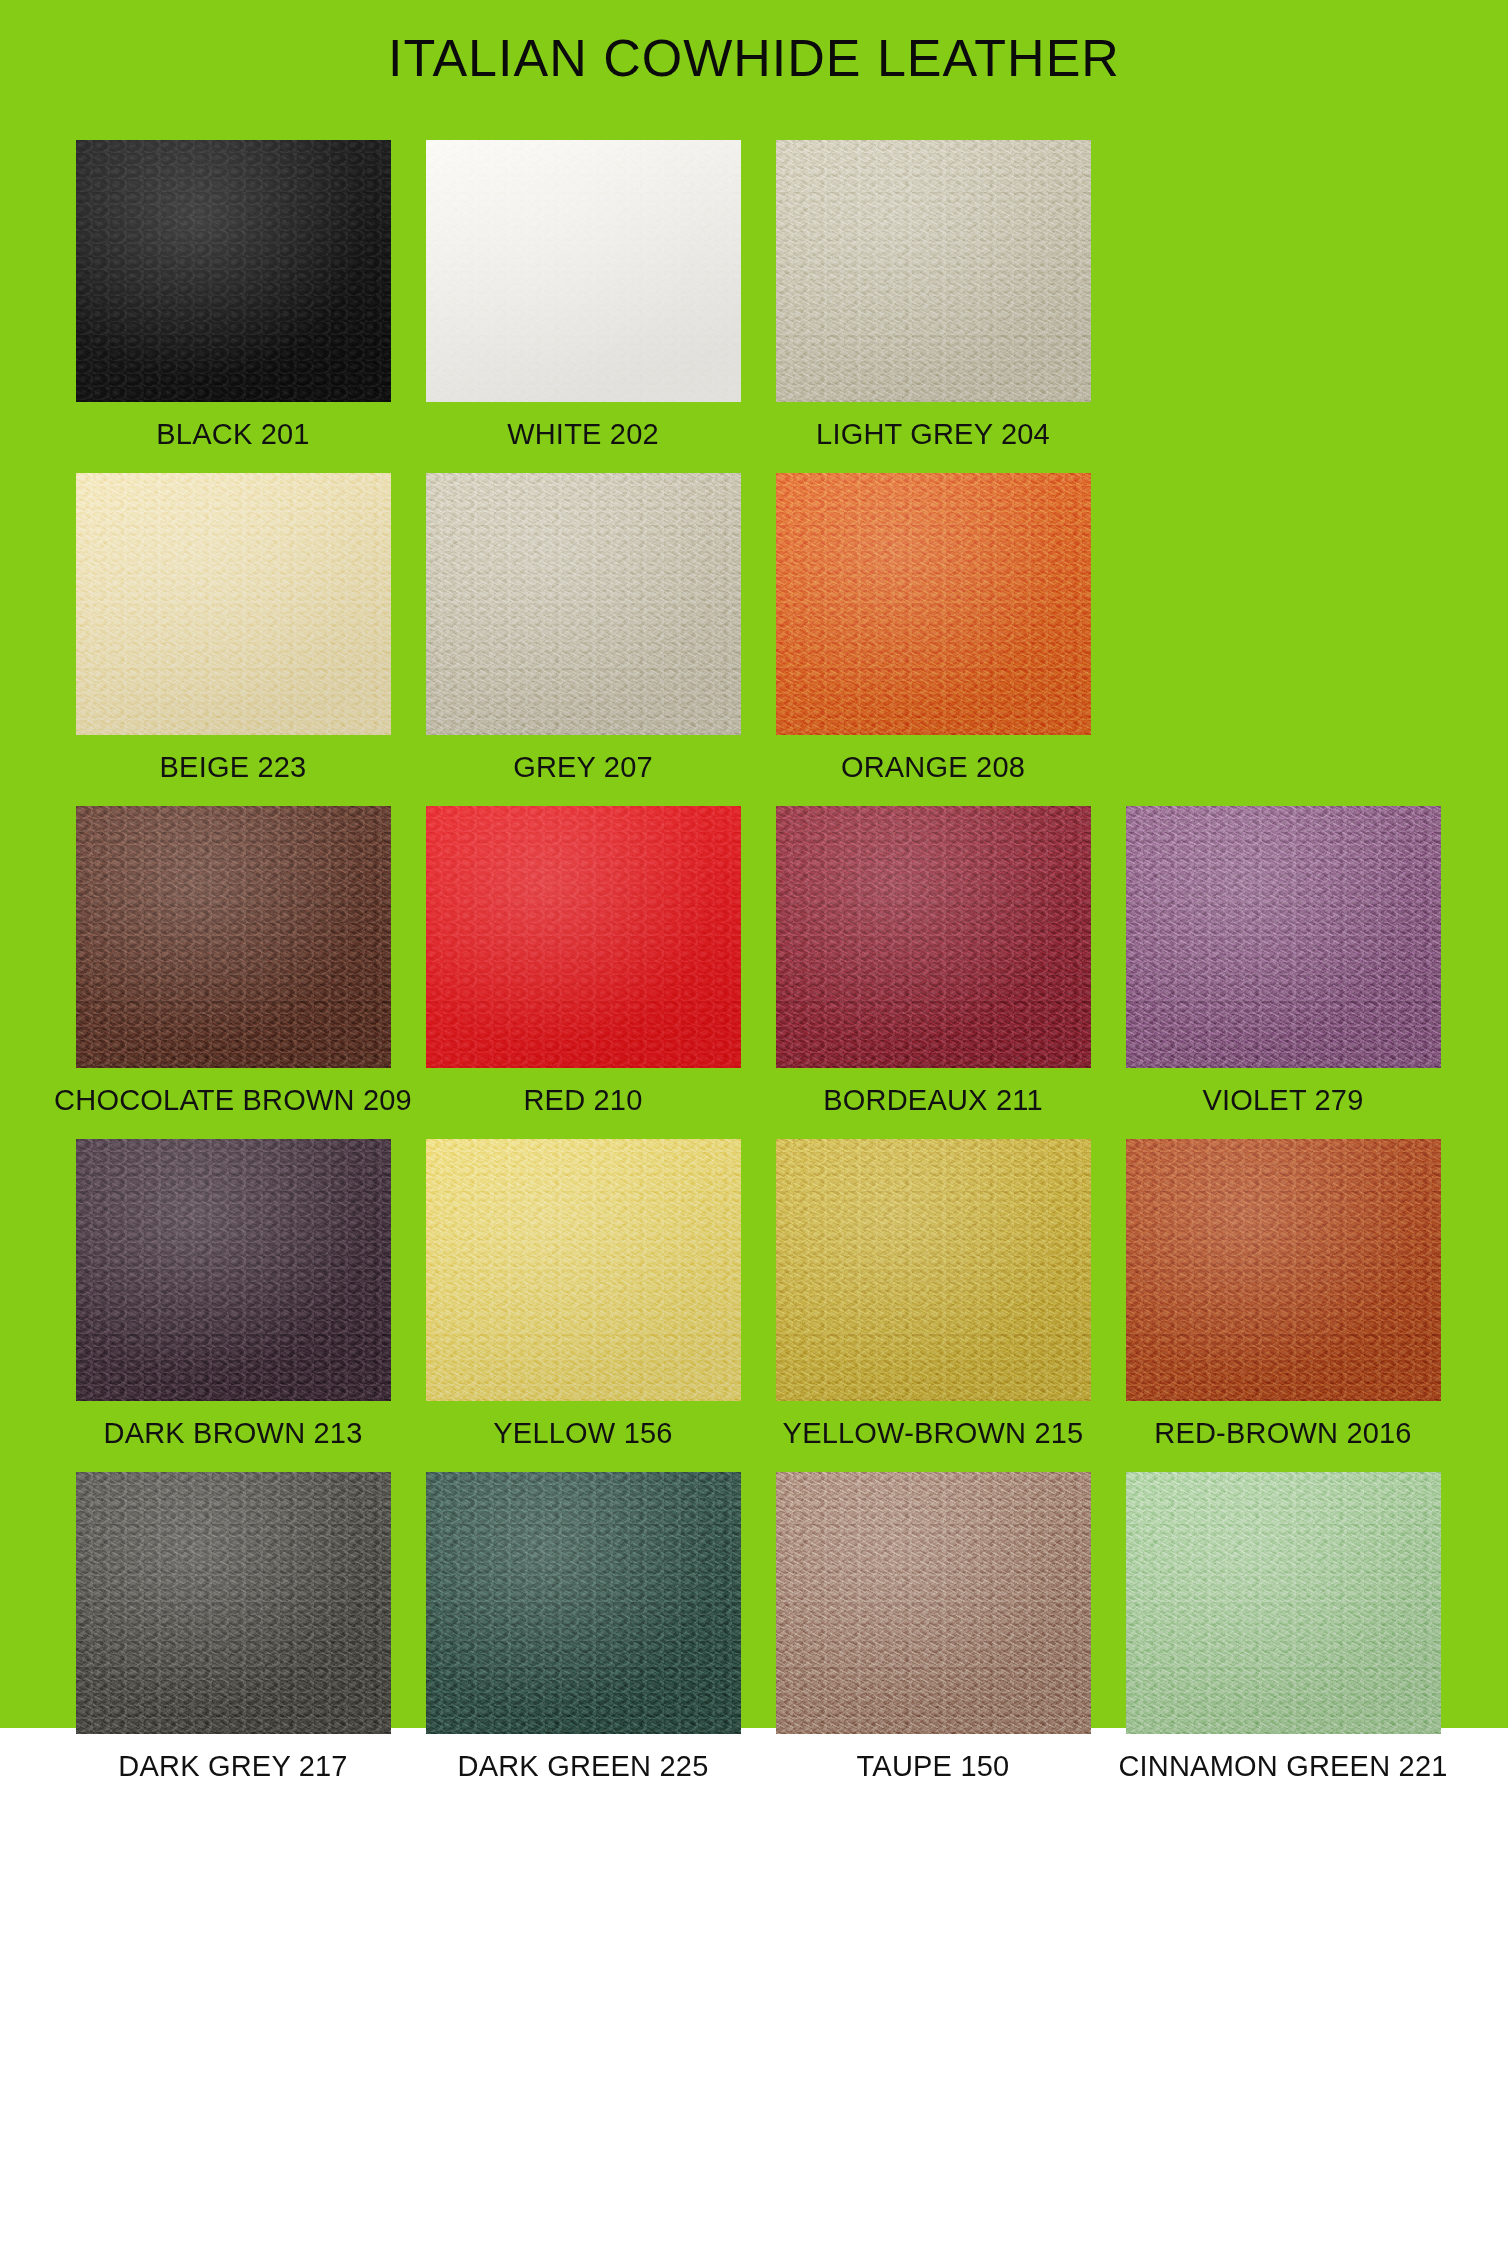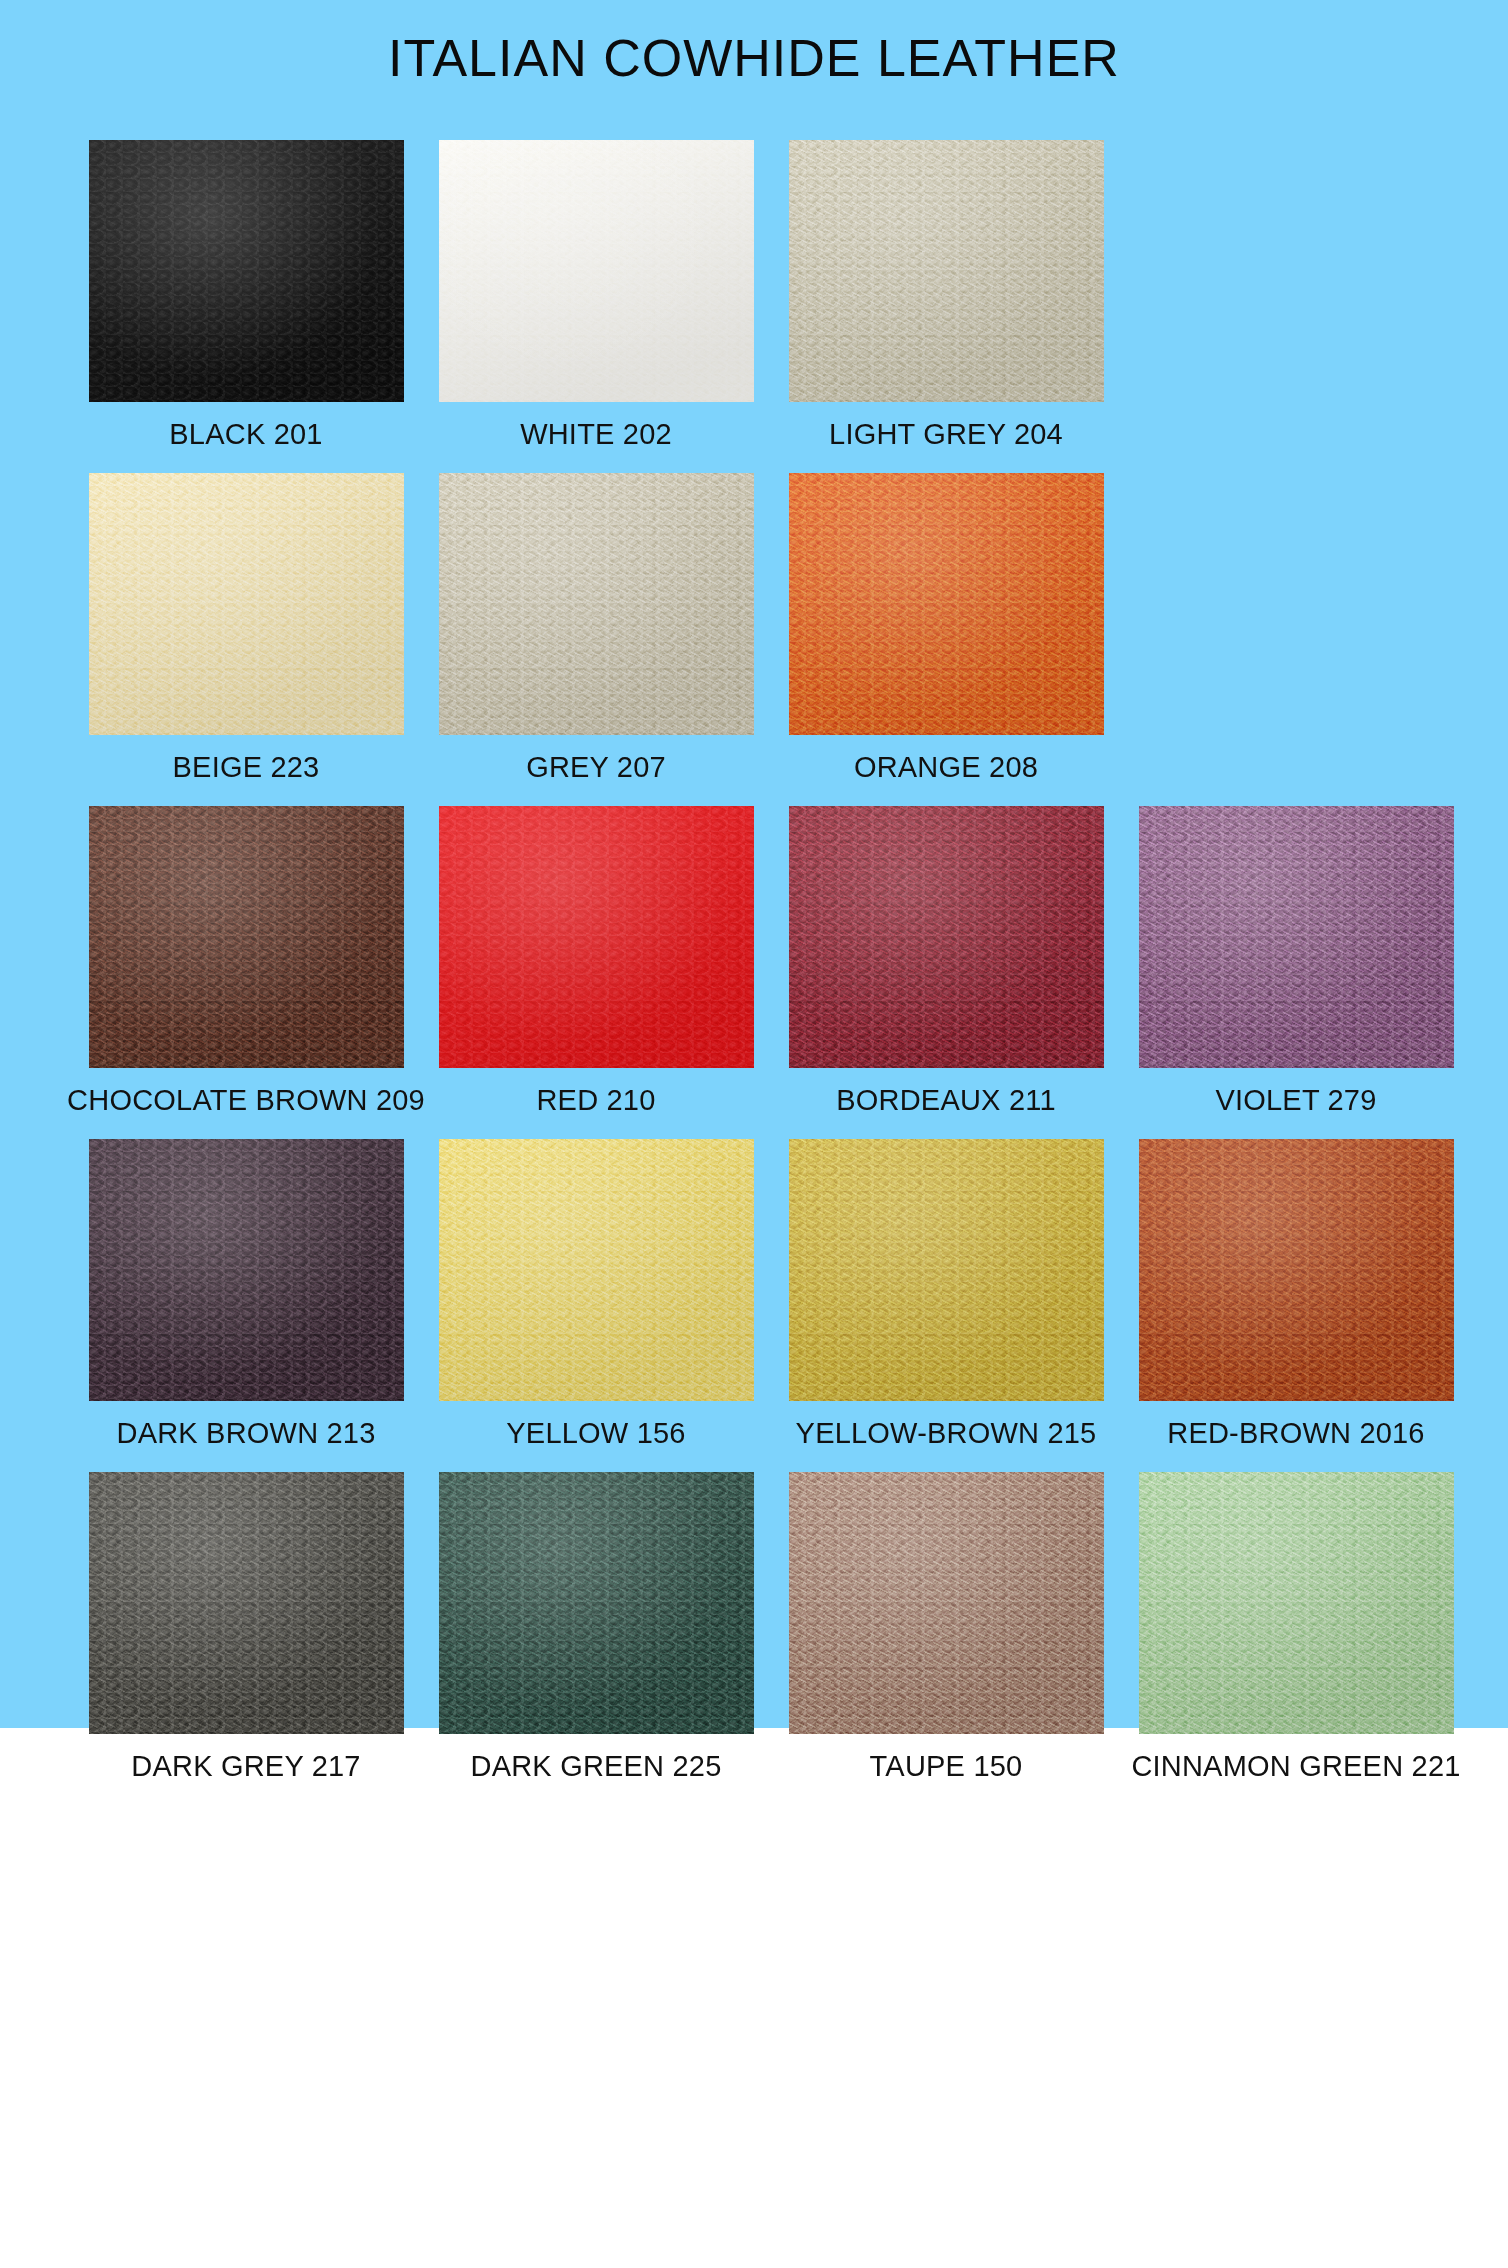--- a/index.html
+++ b/index.html
@@ -11,21 +11,21 @@
     width: 1508px;
     height: 2268px;
     font-family: "Liberation Sans", sans-serif;
     overflow: hidden;
   }
 
   .page {
     position: relative;
     width: 1508px;
     height: 1728px;
-    background: #7dd3fc;
+    background: #84cc16;
   }
 
   .page-title {
     position: absolute;
     top: 28px;
     left: 0;
     width: 1508px;
     text-align: center;
     font-size: 52px;
     font-weight: 400;
@@ -33,21 +33,20 @@
     color: #0b0b0b;
     font-family: "Liberation Sans", sans-serif;
     white-space: nowrap;
   }
 
   .grid {
     position: absolute;
     top: 140px;
     left: 58px;
     width: 1400px;
-    margin-left: 13px;
   }
 
   .row {
     display: flex;
     flex-direction: row;
     justify-content: flex-start;
     margin-bottom: 0px;
   }
 
   .cell {

